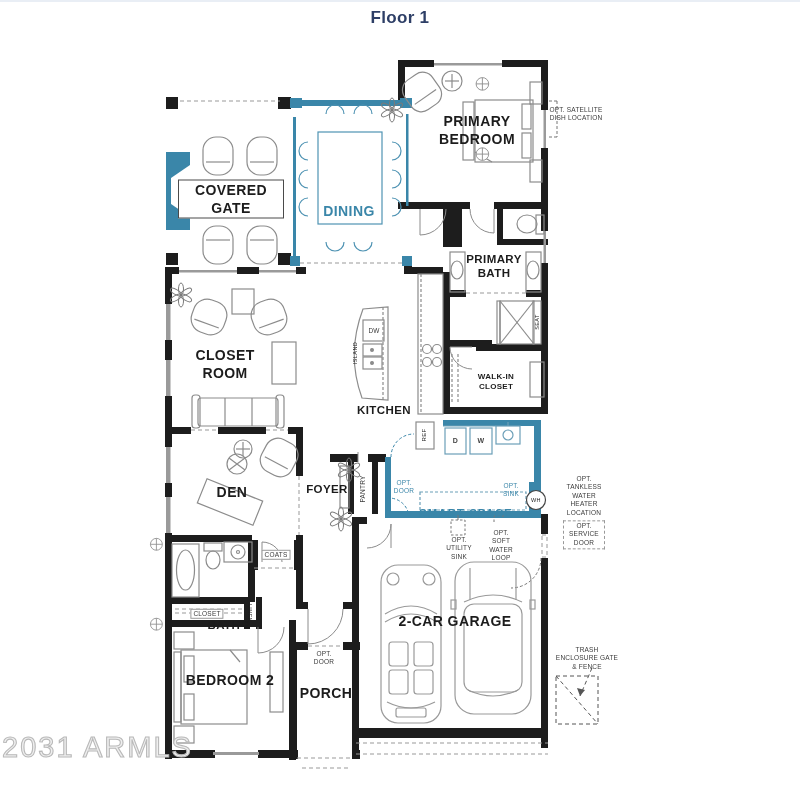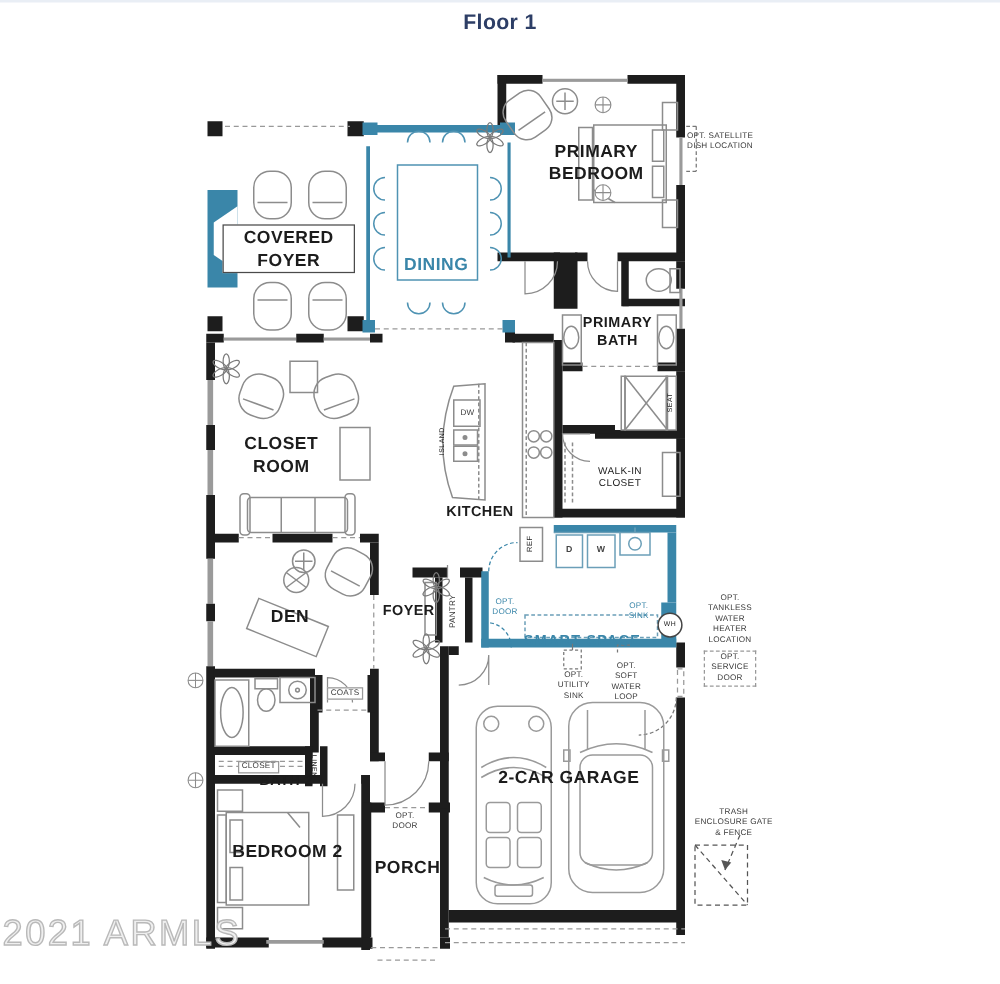--- a/index.html
+++ b/index.html
@@ -384,27 +384,27 @@
   </g>
 
   <use href="#plant" x="181" y="293"></use>
   <use href="#plant" x="392" y="108"></use>
   <use href="#plant" x="349" y="468"></use>
   <use href="#plant" x="341" y="517"></use>
 </svg>
 
   <div id="title">Floor 1</div>
 
-  <div class="lbl room boxed" style="left:231px;top:197px;width:96px;">COVERED FOYER</div>
+  <div class="lbl room boxed" style="left:231px;top:197px;width:96px;">COVERED GATE</div>
   <div class="lbl room teal" style="left:349px;top:172px;">DINING</div>
   <div class="lbl room" style="left:477px;top:128px;width:112px;">PRIMARY BEDROOM</div>
   <div class="lbl room-sm" style="left:494px;top:264px;width:80px;">PRIMARY BATH</div>
   <div class="lbl room" style="left:225px;top:362px;width:80px;">CLOSET ROOM</div>
   <div class="lbl room-sm" style="left:384px;top:408px;">KITCHEN</div>
-  <div class="lbl small8" style="left:496px;top:380px;width:52px;font-weight:400;">WALK-IN CLOSET</div>
+  <div class="lbl small8" style="left:496px;top:380px;width:52px;font-weight:700;">WALK-IN CLOSET</div>
   <div class="lbl room-sm teal" style="left:466px;top:473px;letter-spacing:1px;">SMART SPACE</div>
   <div class="lbl room" style="left:232px;top:491px;">DEN</div>
   <div class="lbl room-sm" style="left:327px;top:487px;">FOYER</div>
   <div class="lbl room-sm" style="left:229px;top:575px;margin-top:48px;">BATH 2</div>
   <div class="lbl room" style="left:230px;top:679px;">BEDROOM 2</div>
   <div class="lbl room" style="left:326px;top:692px;">PORCH</div>
   <div class="lbl room" style="left:455px;top:620px;white-space:nowrap;">2-CAR GARAGE</div>
 
   <div class="lbl t55 rot" style="left:537px;top:320px;font-weight:400;">SEAT</div>
   <div class="lbl t55 rot" style="left:355px;top:351px;font-weight:400;">ISLAND</div>
@@ -421,14 +421,14 @@
   <div class="lbl tiny" style="left:576px;top:112px;width:54px;">OPT. SATELLITE DISH LOCATION</div>
   <div class="lbl tiny" style="left:584px;top:494px;width:50px;">OPT. TANKLESS WATER HEATER LOCATION</div>
   <div class="lbl tiny" style="left:584px;top:533px;width:40px;border:1px dashed #999;padding:1px 0;">OPT. SERVICE DOOR</div>
   <div class="lbl tiny" style="left:459px;top:547px;width:36px;">OPT. UTILITY SINK</div>
   <div class="lbl tiny" style="left:501px;top:544px;width:34px;">OPT. SOFT WATER LOOP</div>
   <div class="lbl tiny" style="left:587px;top:657px;width:66px;">TRASH ENCLOSURE GATE &amp; FENCE</div>
   <div class="lbl tiny teal" style="left:404px;top:447px;width:30px;">OPT. DOOR</div>
   <div class="lbl tiny teal" style="left:511px;top:450px;width:26px;">OPT. SINK</div>
   <div class="lbl tiny" style="left:324px;top:656px;width:30px;">OPT. DOOR</div>
 
-  <div id="watermark">2021 ARMLS</div>
+  <div id="watermark">2031 ARMLS</div>
 </div>
 
 </body></html>

